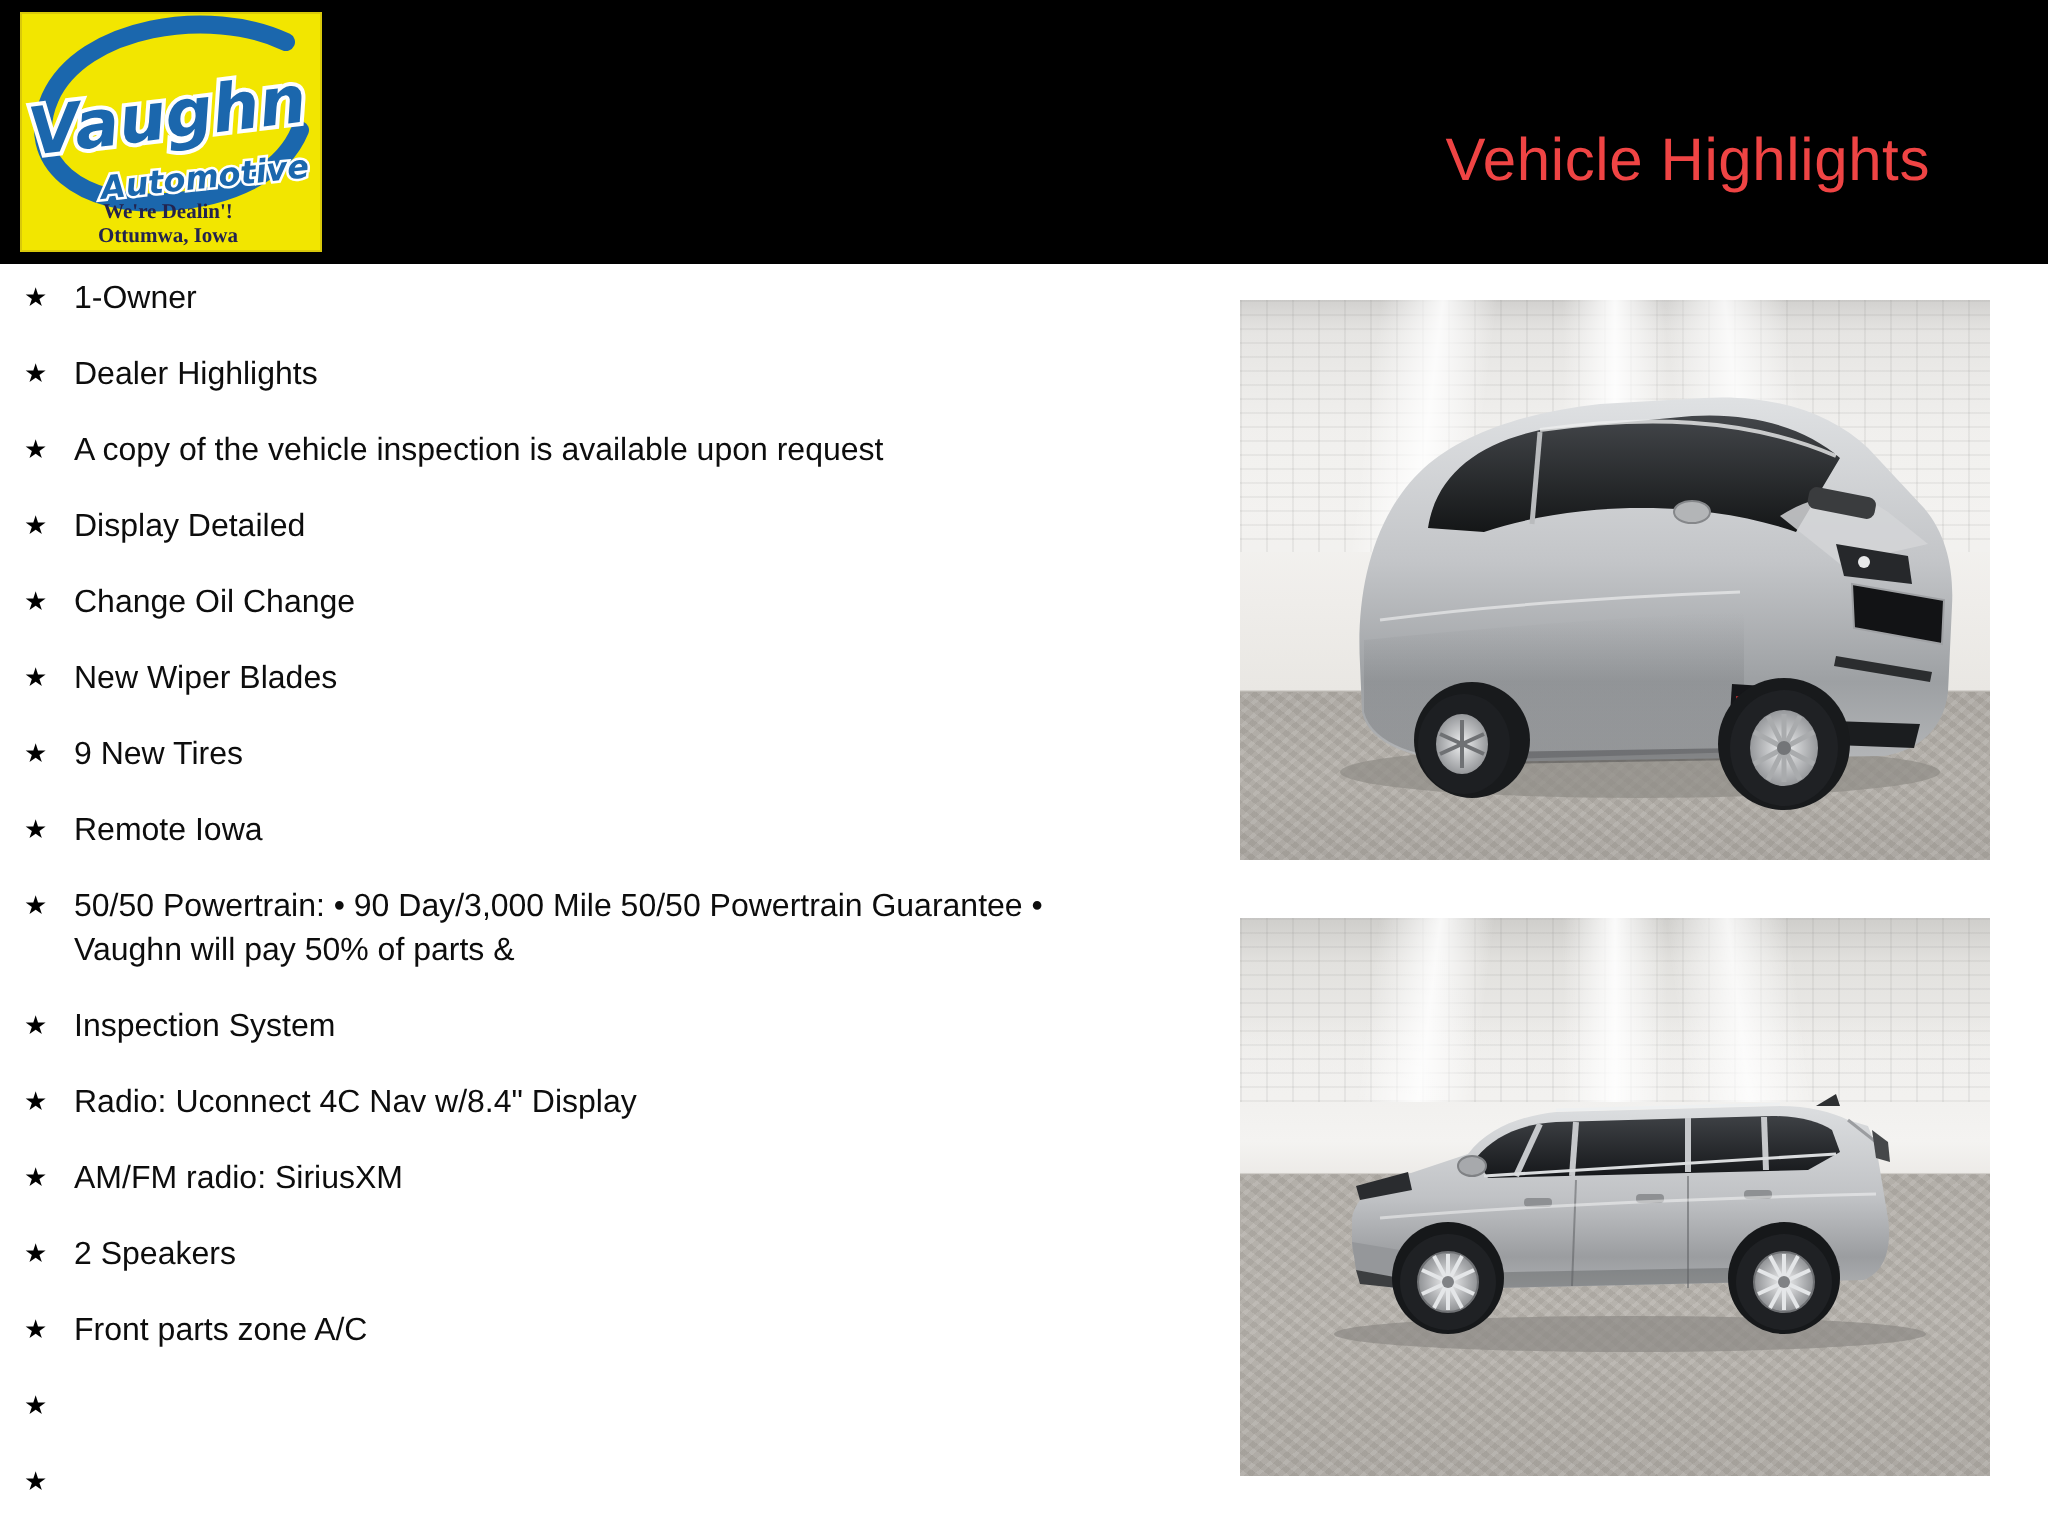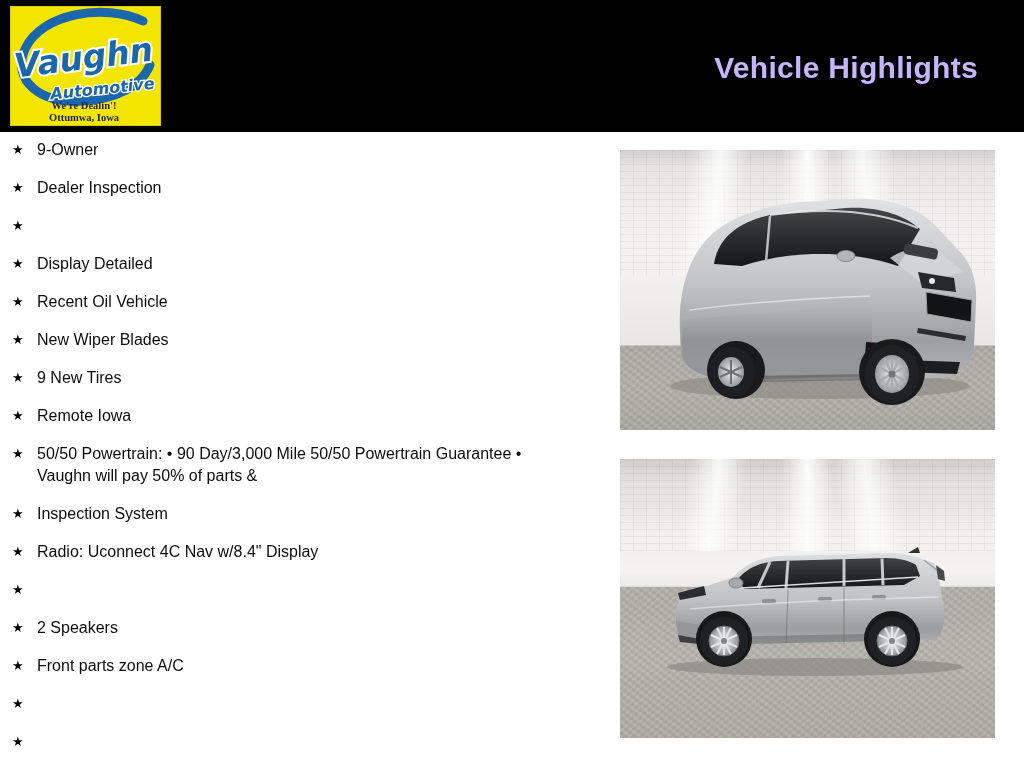--- a/index.html
+++ b/index.html
@@ -8,22 +8,22 @@
     font-family:"Liberation Sans",sans-serif;
   }
   .page{position:relative;width:1024px;height:768px;background:#fff;}
 
   
   .header{
     position:absolute;left:0;top:0;width:1024px;height:132px;
     background:#000;
   }
   .page-title{
-    position:absolute;right:42px;top:47px;margin:4px;
-    font-size:30px;font-weight:700;color:#c4b5fd;letter-spacing:.3px;white-space:nowrap;
+    position:absolute;right:42px;top:47px;margin:17px;
+    font-size:30px;font-weight:400;color:#ef4444;letter-spacing:.3px;white-space:nowrap;
   }
   .logo{
     position:absolute;left:10px;top:6px;width:151px;height:120px;
     background:#F2E600;border:1px solid #d9c90a;box-sizing:border-box;
   }
   .logo svg{position:absolute;left:0;top:0;}
 
   
   .highlights{
     position:absolute;left:12px;top:139px;width:560px;
@@ -89,36 +89,37 @@
         <text x="73" y="102" text-anchor="middle" font-size="10.5" font-weight="bold" font-family="Liberation Serif, serif" fill="#23234E">We're Dealin'!</text>
         <text x="73" y="114" text-anchor="middle" font-size="10.5" font-weight="bold" font-family="Liberation Serif, serif" fill="#23234E">Ottumwa, Iowa</text>
       </svg>
     </div>
     <h1 class="page-title">Vehicle Highlights</h1>
   </header>
 
   <ul class="highlights">
     <li>
         <span class="star">★</span>
-        <span class="txt">9-Owner</span>
-      </li>
-    <li>
-        <span class="star">★</span>
-        <span class="txt">Dealer Inspection</span>
-      </li>
-    <li>
-        <span class="star">★</span>
+        <span class="txt">1-Owner</span>
+      </li>
+    <li>
+        <span class="star">★</span>
+        <span class="txt">Dealer Highlights</span>
+      </li>
+    <li>
+        <span class="star">★</span>
+        <span class="txt">A copy of the vehicle inspection is available upon request</span>
       </li>
     <li>
         <span class="star">★</span>
         <span class="txt">Display Detailed</span>
       </li>
     <li>
         <span class="star">★</span>
-        <span class="txt">Recent Oil Vehicle</span>
+        <span class="txt">Change Oil Change</span>
       </li>
     <li>
         <span class="star">★</span>
         <span class="txt">New Wiper Blades</span>
       </li>
     <li>
         <span class="star">★</span>
         <span class="txt">9 New Tires</span>
       </li>
     <li>
@@ -132,20 +133,21 @@
     <li>
         <span class="star">★</span>
         <span class="txt">Inspection System</span>
       </li>
     <li>
         <span class="star">★</span>
         <span class="txt">Radio: Uconnect 4C Nav w/8.4" Display</span>
       </li>
     <li>
         <span class="star">★</span>
+        <span class="txt">AM/FM radio: SiriusXM</span>
       </li>
     <li>
         <span class="star">★</span>
         <span class="txt">2 Speakers</span>
       </li>
     <li>
         <span class="star">★</span>
         <span class="txt">Front parts zone A/C</span>
       </li>
     <li>

